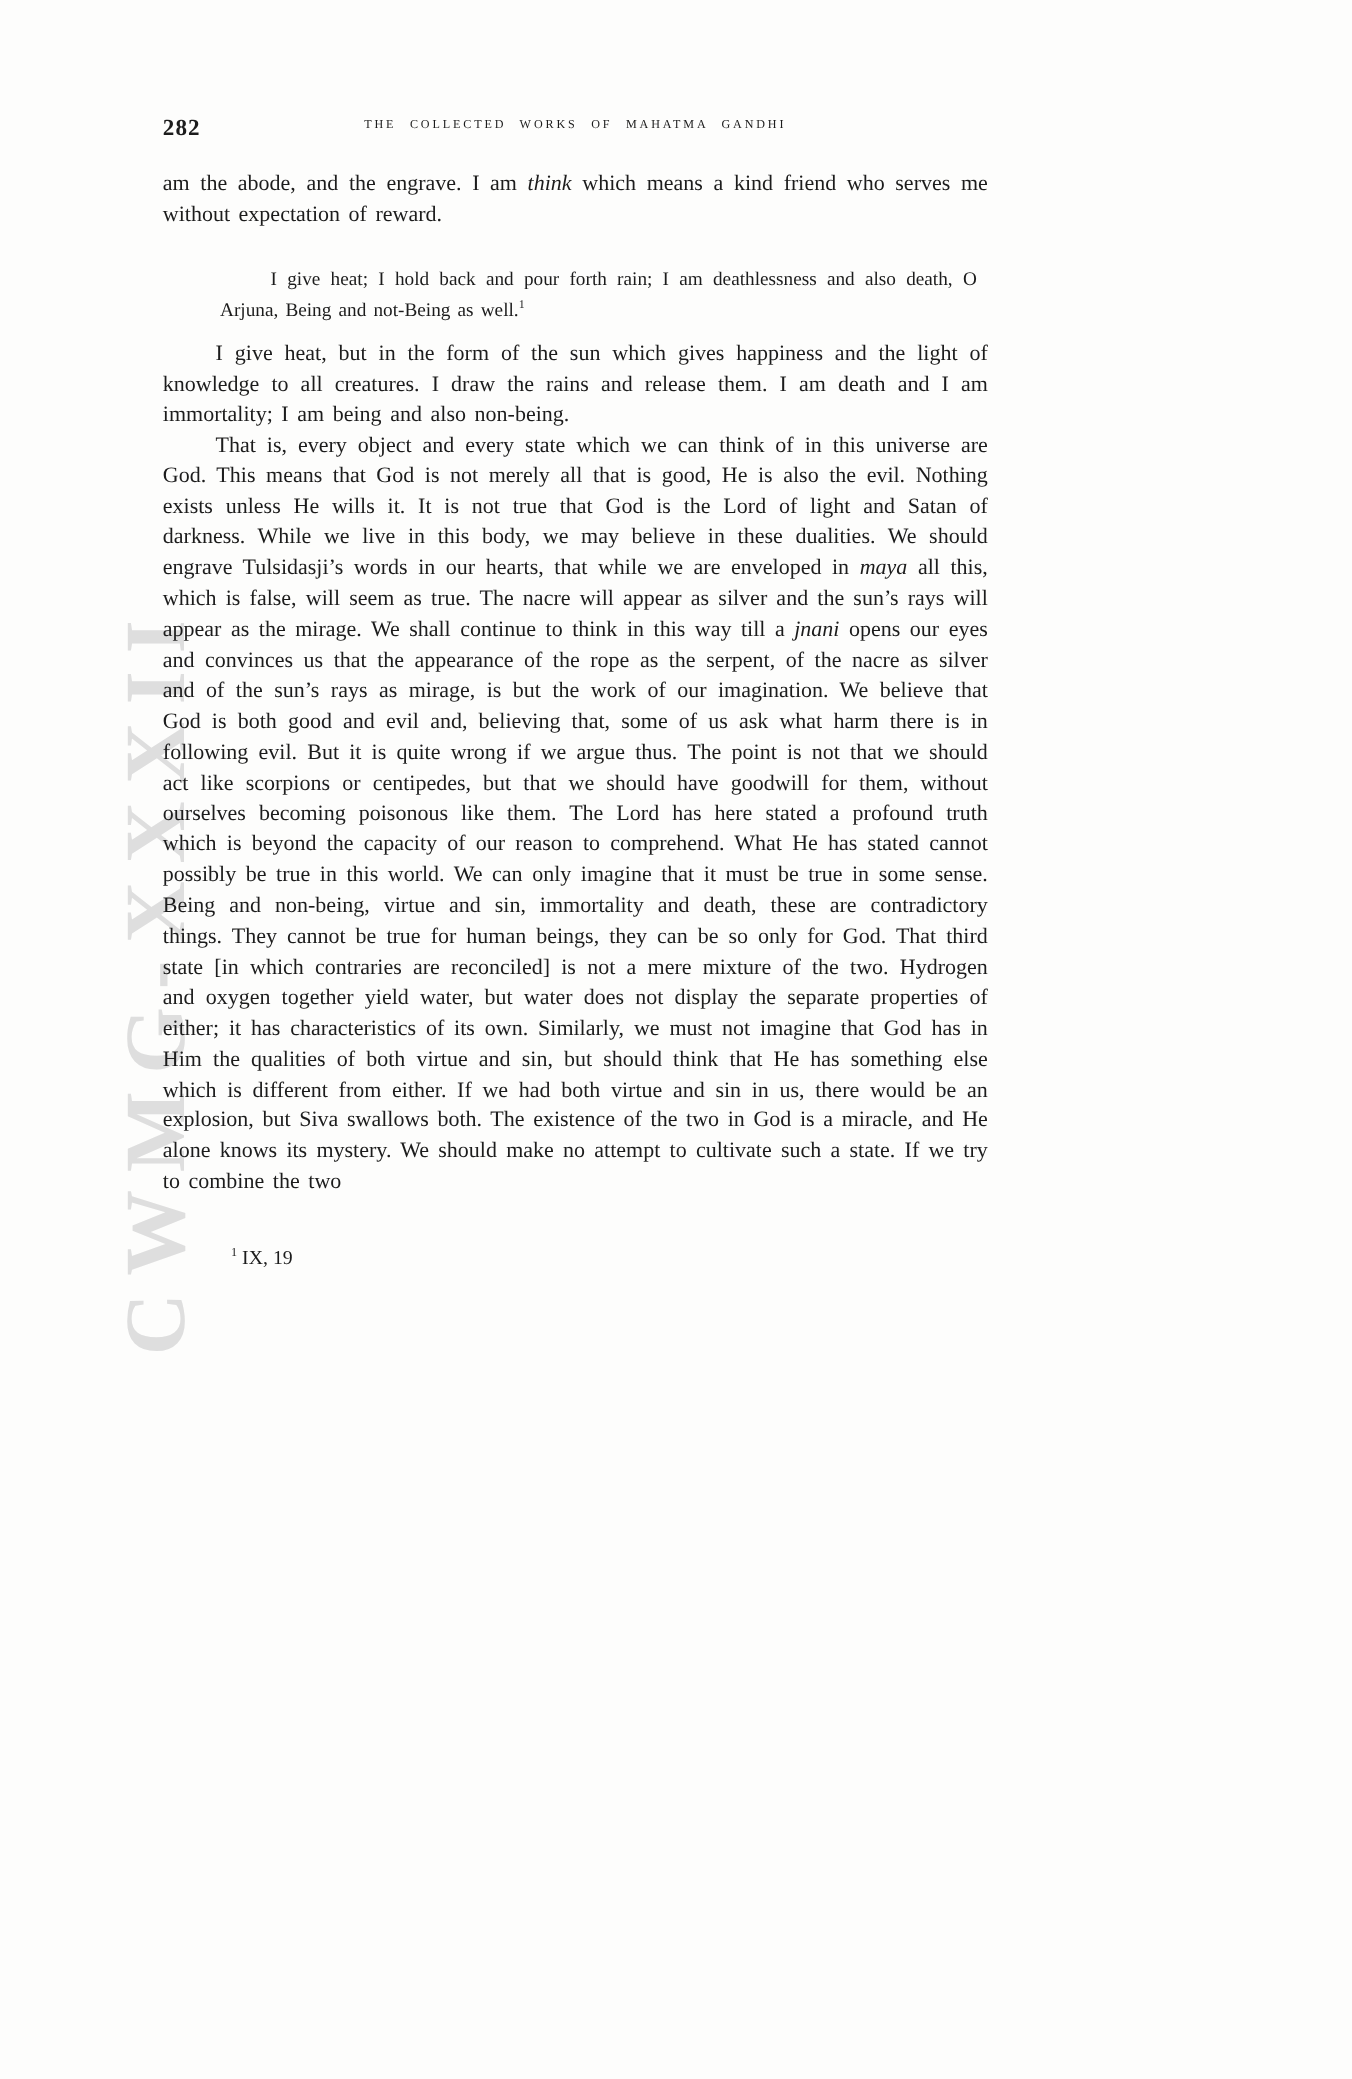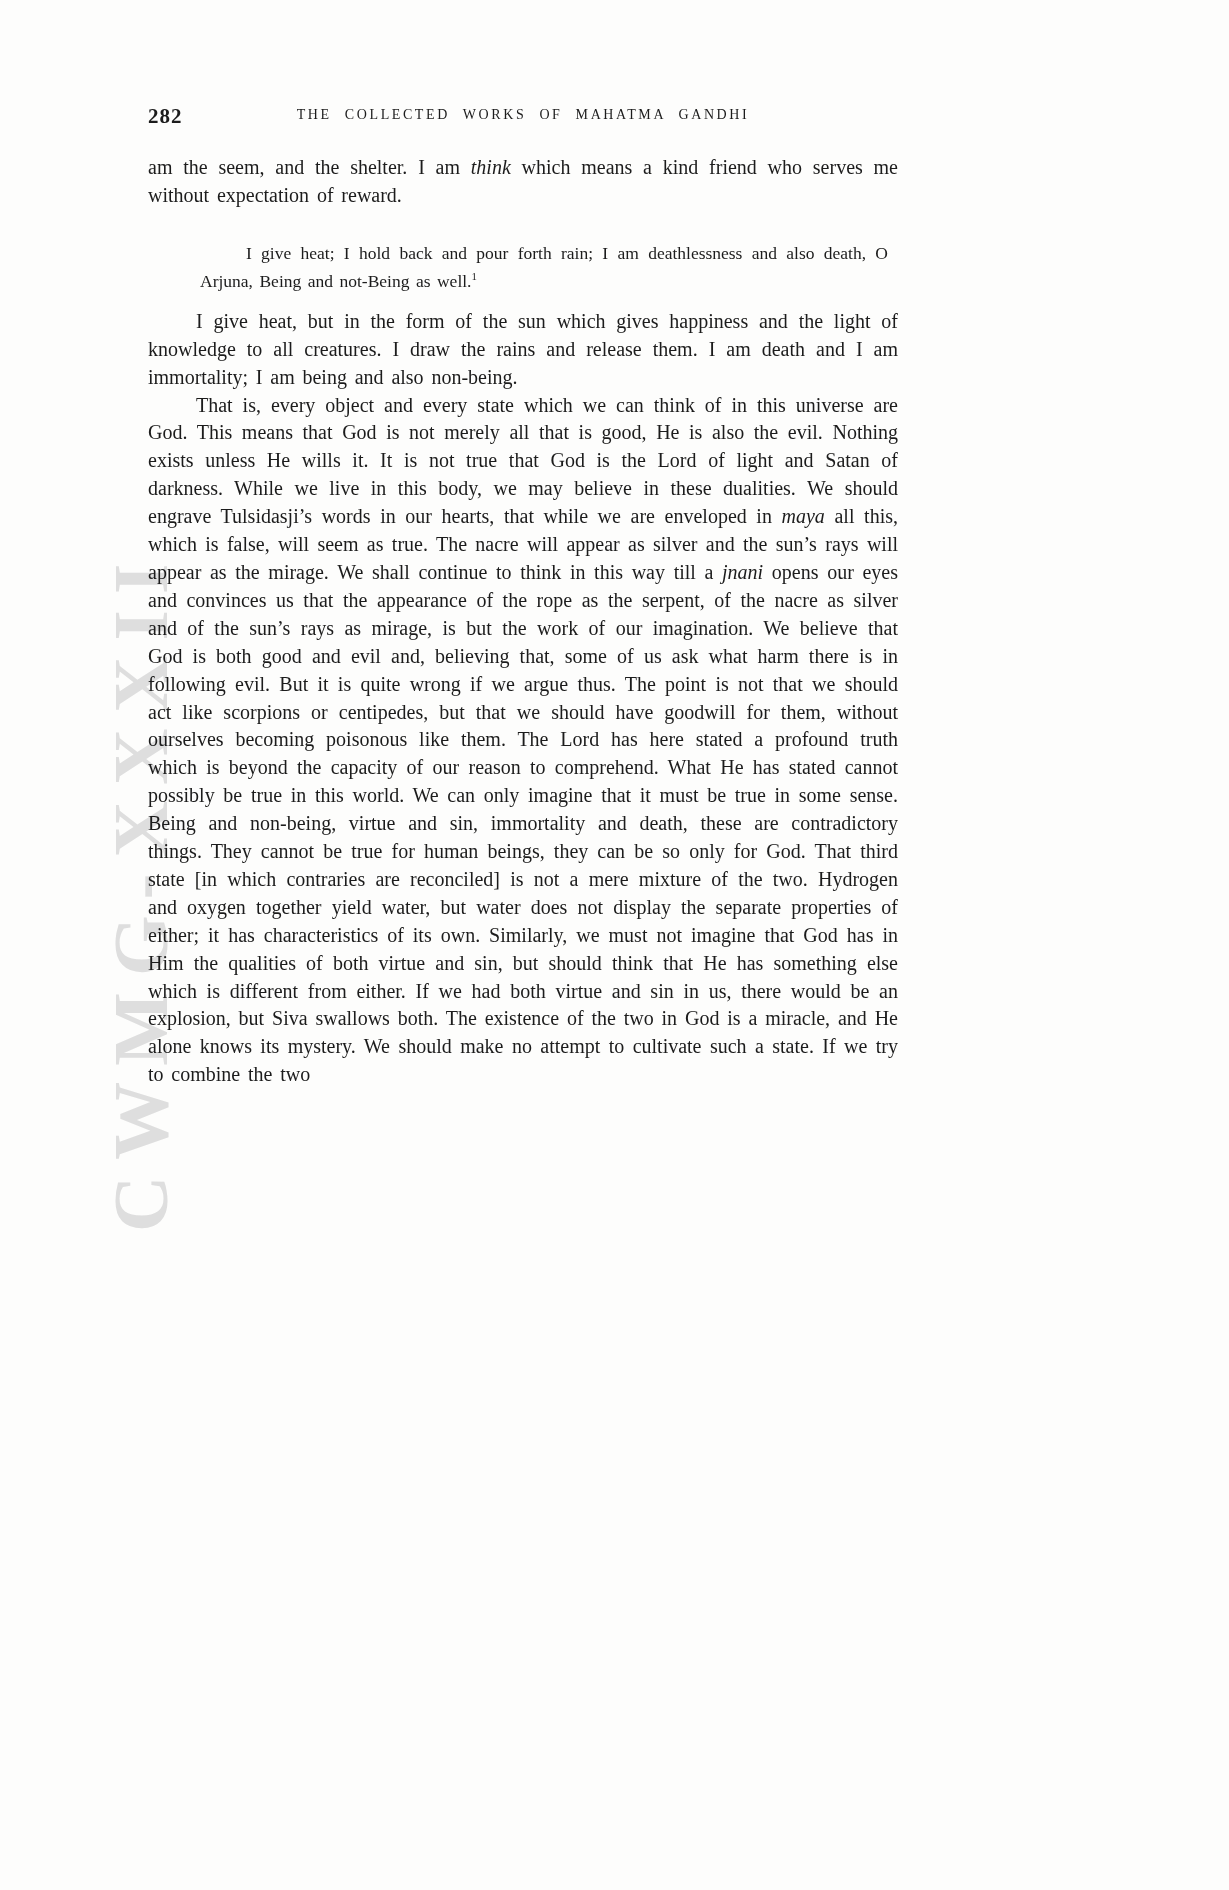--- a/index.html
+++ b/index.html
@@ -44,21 +44,21 @@
   .page-number {
     position: absolute;
     left: 0;
     top: 0;
     font-size: 21px;
     letter-spacing: 1px;
     font-weight: bold;
   }
   .running-title {
     text-align: center;
-    font-size: 14px;
+    font-size: 11px;
     letter-spacing: 2.6px;
     word-spacing: 7px;
     padding-top: 3px;
   }
   .body-text {
     font-size: 20px;
     line-height: 27.9px;
     text-align: justify;
     word-spacing: 0.14em;
   }
@@ -93,25 +93,26 @@
 
   <div class="content">
 
     <div class="header">
       <span class="page-number">282</span>
       <div class="running-title">THE COLLECTED WORKS OF MAHATMA GANDHI</div>
     </div>
 
     <div class="body-text">
 
-      <p><span>am the seem, and the shelter. I am </span><em>think</em><span> which means a kind friend who serves me without expectation of reward.</span></p>
+      <p><span>am the abode, and the engrave. I am </span><em>think</em><span> which means a kind friend who serves me without expectation of reward.</span></p>
 
       <div class="blockquote"><span>I give heat; I hold back and pour forth rain; I am deathlessness and also death, O Arjuna, Being and not-Being as well.</span><sup>1</sup></div>
 
       <p class="indent"><span>I give heat, but in the form of the sun which gives happiness and the light of knowledge to all creatures. I draw the rains and release them. I am death and I am immortality; I am being and also non-being.</span></p>
 
       <p class="indent"><span>That is, every object and every state which we can think of in this universe are God. This means that God is not merely all that is good, He is also the evil. Nothing exists unless He wills it. It is not true that God is the Lord of light and Satan of darkness. While we live in this body, we may believe in these dualities. We should engrave Tulsidasji’s words in our hearts, that while we are enveloped in </span><em>maya</em><span> all this, which is false, will seem as true. The nacre will appear as silver and the sun’s rays will appear as the mirage. We shall continue to think in this way till a </span><em>jnani</em><span> opens our eyes and convinces us that the appearance of the rope as the serpent, of the nacre as silver and of the sun’s rays as mirage, is but the work of our imagination. We believe that God is both good and evil and, believing that, some of us ask what harm there is in following evil. But it is quite wrong if we argue thus. The point is not that we should act like scorpions or centipedes, but that we should have goodwill for them, without ourselves becoming poisonous like them. The Lord has here stated a profound truth which is beyond the capacity of our reason to comprehend. What He has stated cannot possibly be true in this world. We can only imagine that it must be true in some sense. Being and non-being, virtue and sin, immortality and death, these are contradictory things. They cannot be true for human beings, they can be so only for God. That third state [in which contraries are reconciled] is not a mere mixture of the two. Hydrogen and oxygen together yield water, but water does not display the separate properties of either; it has characteristics of its own. Similarly, we must not imagine that God has in Him the qualities of both virtue and sin, but should think that He has something else which is different from either. If we had both virtue and sin in us, there would be an explosion, but Siva swallows both. The existence of the two in God is a miracle, and He alone knows its mystery. We should make no attempt to cultivate such a state. If we try to combine the two</span></p>
 
     </div>
 
+    <div class="footnote"><sup>1</sup><span> IX, 19</span></div>
 
   </div>
 </div>
 
 </body></html>

